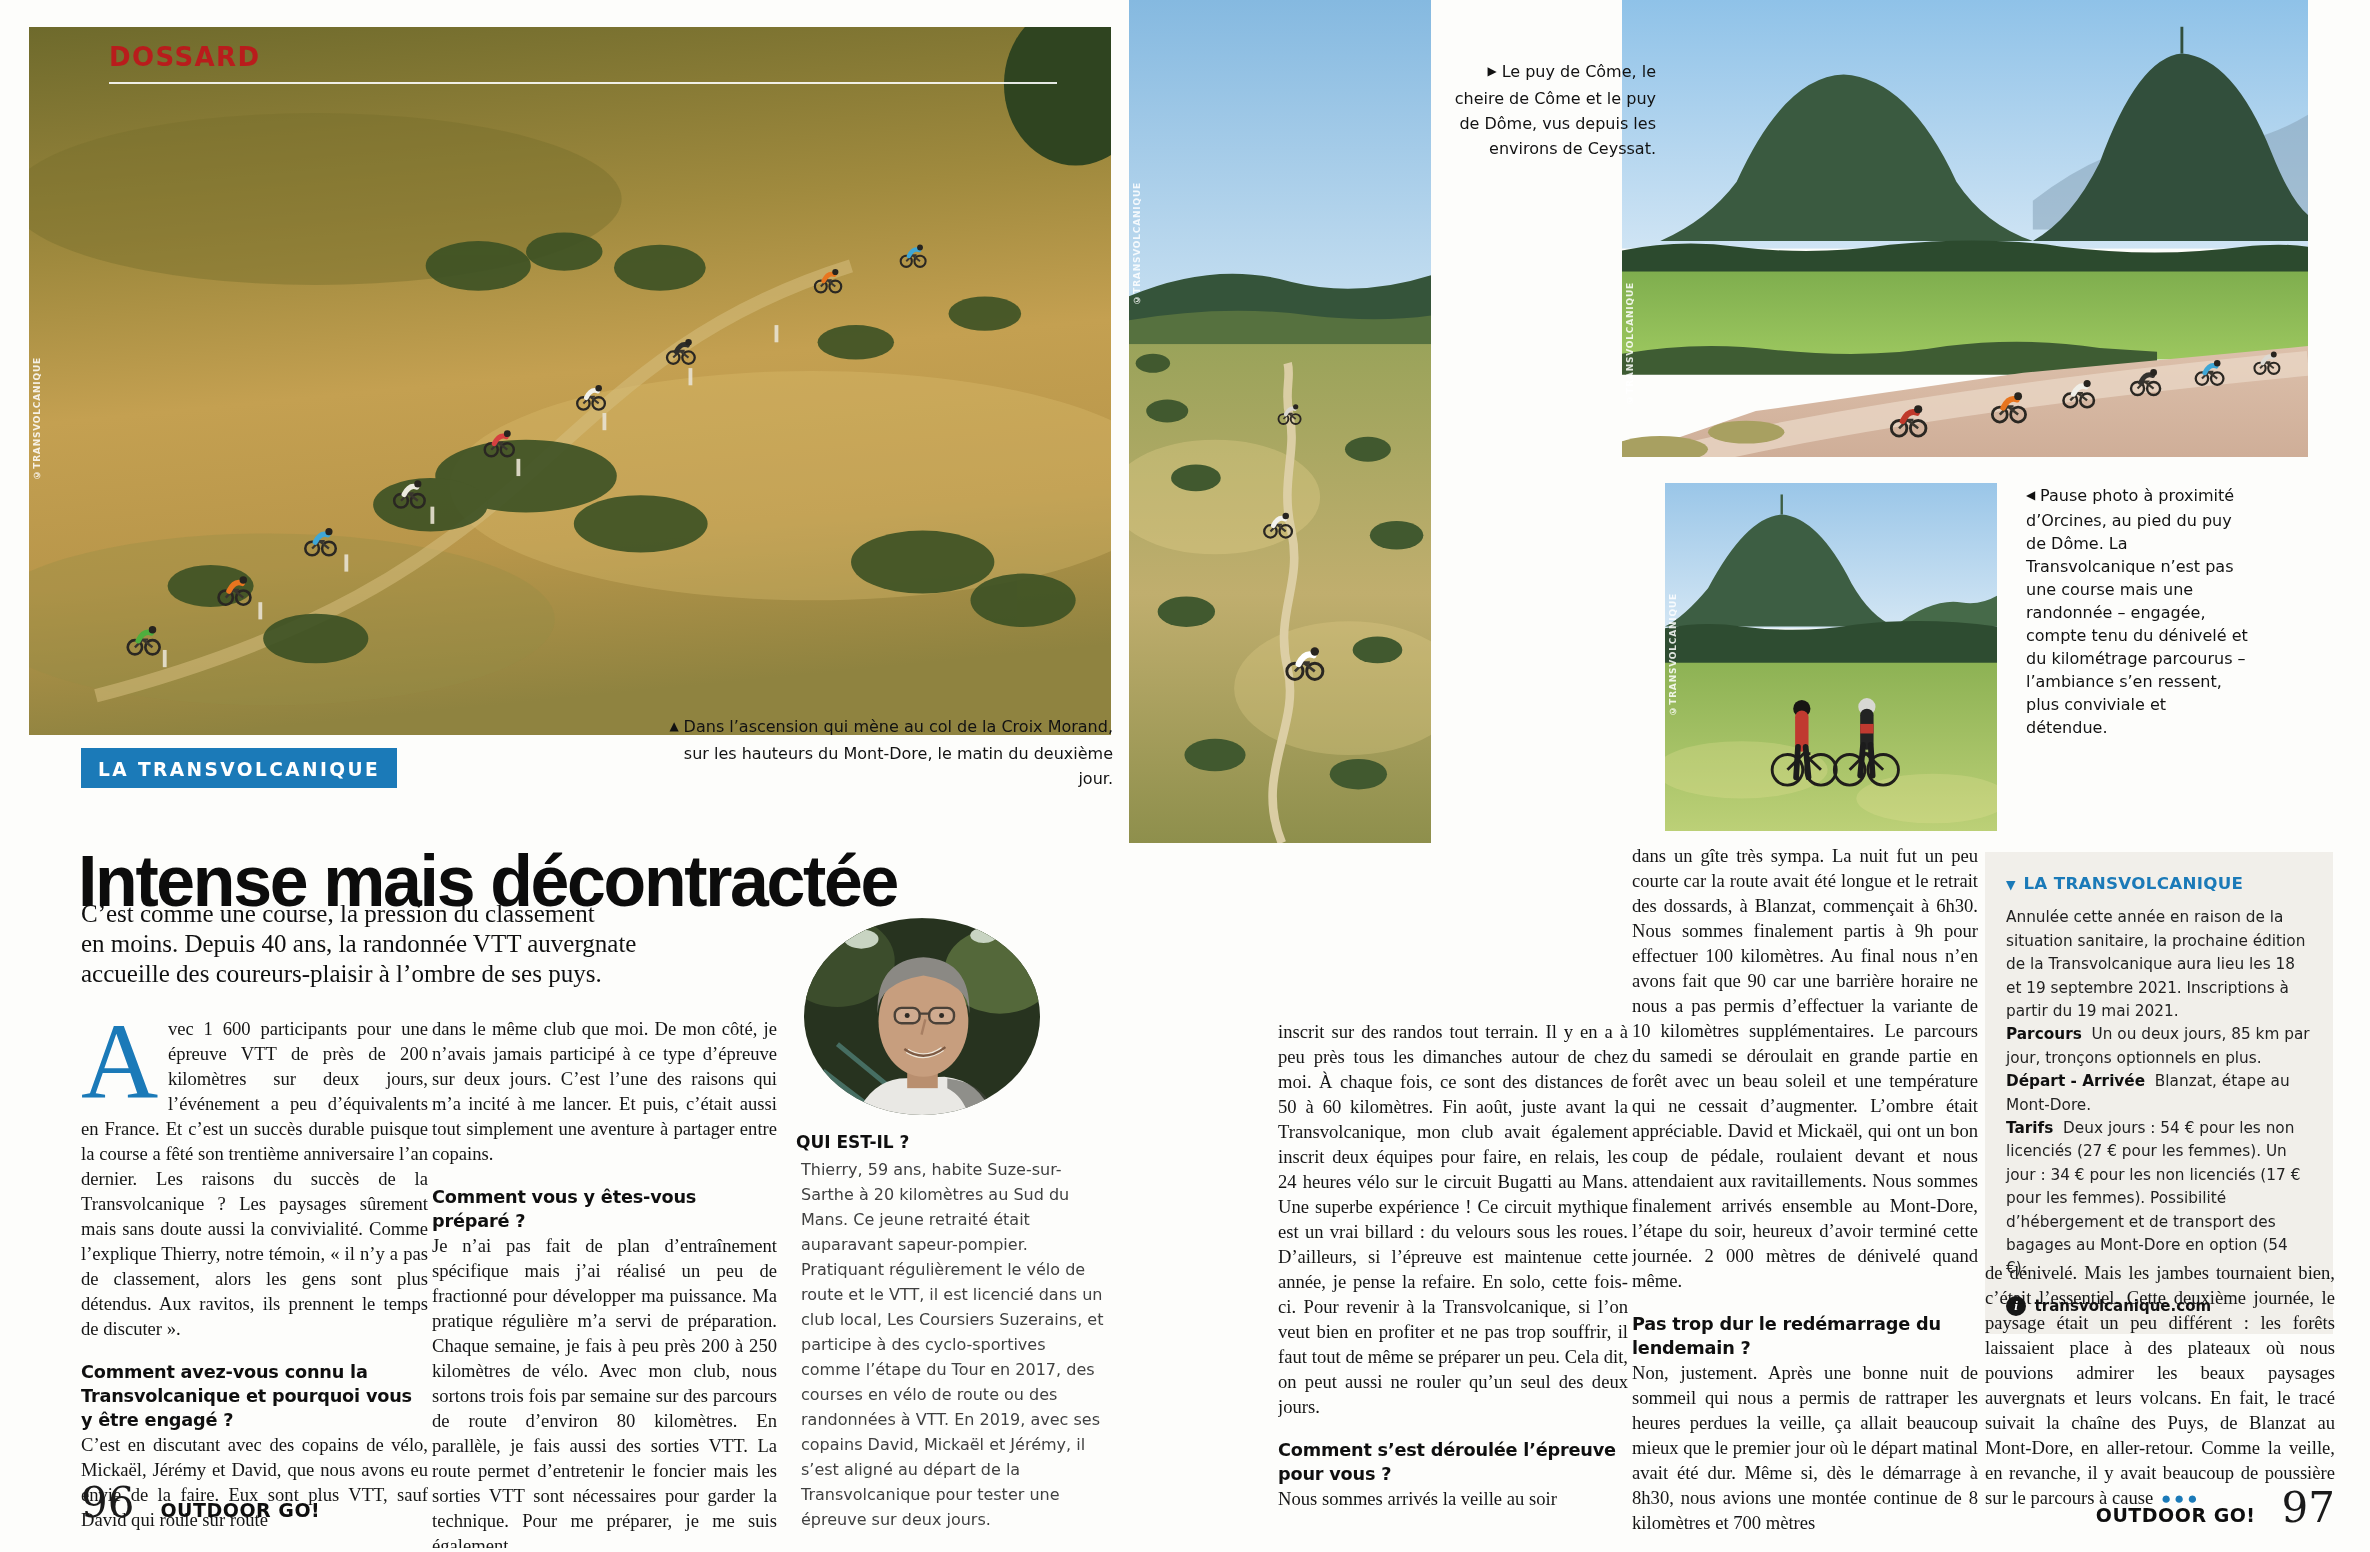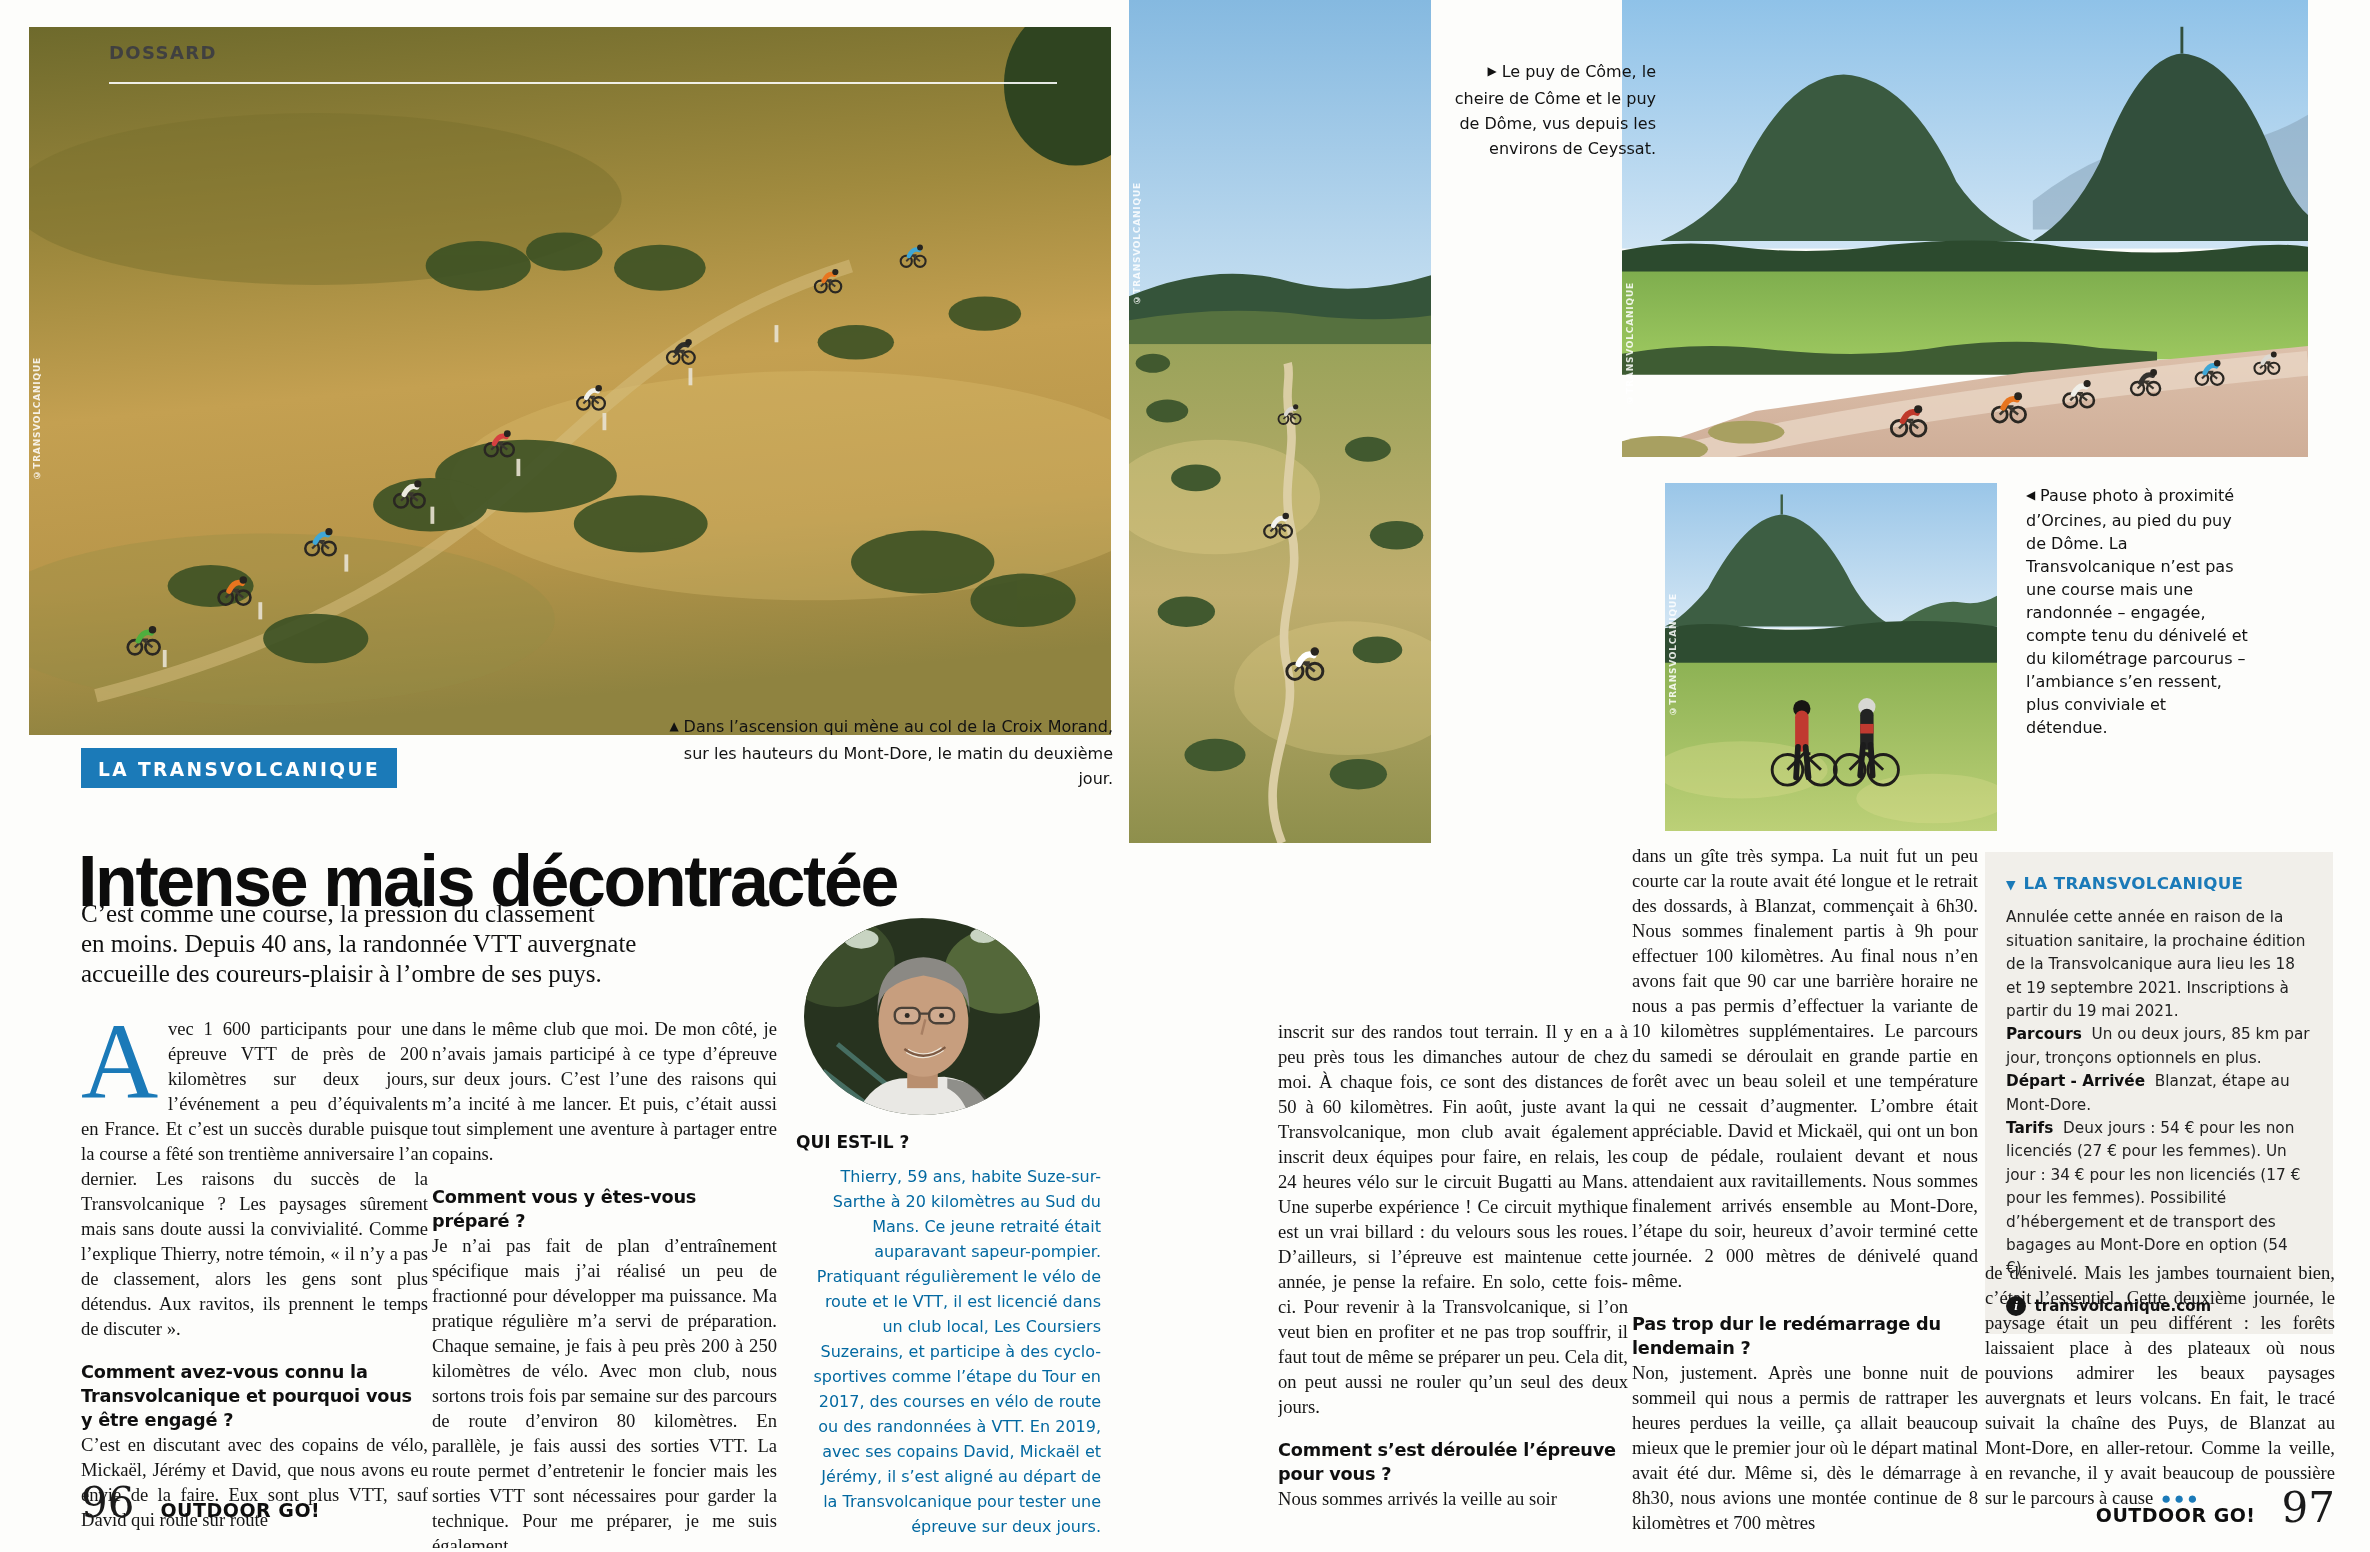--- a/index.html
+++ b/index.html
@@ -4,21 +4,21 @@
 <style>
   html,body{margin:0;padding:0;background:#e8e8e8;}
   #page{position:relative;width:2371px;height:1552px;background:var(--paper,#fdfdfb);overflow:hidden;
         font-family:"Liberation Sans",sans-serif;color:var(--ink,#1b1b1b);}
   .photo{position:absolute;margin:0;padding:0;overflow:hidden;}
   .photo svg{display:block;width:100%;height:100%;}
   #photo1{left:29px;top:27px;width:1082px;height:708px;}
   #photo2{left:1129px;top:0;width:302px;height:843px;}
   #photo3{left:1622px;top:0;width:686px;height:457px;}
   #photo4{left:1665px;top:483px;width:332px;height:348px;}
-  .dossard{position:absolute;left:80px;top:15.3px;font-weight:700;font-size:18px;letter-spacing:1.4px;color:#404040;font-family:"DejaVu Sans",sans-serif;}
+  .dossard{position:absolute;left:80px;top:15.3px;font-weight:700;font-size:26px;letter-spacing:1.4px;color:#b91c1c;font-family:"DejaVu Sans",sans-serif;}
   .rule{position:absolute;left:80px;top:55px;width:948px;height:1.9px;background:rgba(255,255,255,.88);}
   .credit{position:absolute;left:2.9px;writing-mode:vertical-rl;transform:rotate(180deg);
           font:700 9px "DejaVu Sans",sans-serif;color:rgba(255,255,255,.85);letter-spacing:0.8px;}
   #photo1 .credit{top:330px;} #photo2 .credit{top:182px;} #photo3 .credit{top:282px;} #photo4 .credit{top:110px;}
 
   .caption{position:absolute;font-family:"DejaVu Sans",sans-serif;font-size:16px;line-height:25px;color:#121212;}
   .caption .arr{font-size:12px;position:relative;top:-1.9px;margin-right:4.8px;color:#111;}
   #caption-ascension{left:660px;top:714px;width:453px;text-align:right;}
   #caption-puys{left:1450px;top:59px;width:206px;text-align:right;}
   #caption-descente{left:1441px;top:191px;width:214px;text-align:right;}
@@ -42,21 +42,21 @@
   .body-text{margin:0;font-family:"Liberation Serif",serif;font-size:18.6px;line-height:25px;
              text-align:justify;color:#151515;}
   .q{margin:19px 0 0;font:700 17.7px/24px "DejaVu Sans",sans-serif;color:#0f0f0f;letter-spacing:-0.2px;}
   .dropcap{float:left;font-family:"Liberation Serif",serif;font-size:107px;line-height:80px;
            color:var(--accent,#1b7ab8);padding:5.7px 9.6px 0 0;}
   .dots{color:var(--accent,#1b7ab8);letter-spacing:2.9px;margin-left:7.6px;font-size:17px;}
 
   .portrait{width:236px;height:197px;margin:0 0 17px 7.6px;}
   .portrait svg{display:block;width:100%;height:100%;}
   .bio-title{margin:0 0 3.8px;font:700 17px "DejaVu Sans",sans-serif;color:#0f0f0f;}
-  .bio-text{margin:12px;font:16px/25px "DejaVu Sans",sans-serif;color:#0369a1;text-align:right;}
+  .bio-text{margin:5px;font:16px/25px "DejaVu Sans",sans-serif;color:#404040;}
 
   #infobox{position:absolute;left:1985px;top:852px;width:348px;box-sizing:border-box;
            background:var(--box_bg,#f1efea);padding:21px 21px 18px;}
   .infobox-title{margin:0 0 13.4px;font:700 16.7px "DejaVu Sans",sans-serif;color:var(--accent,#1b7ab8);letter-spacing:0.3px;}
   .infobox-title .arr{font-size:12.4px;margin-right:7.6px;color:var(--accent,#1b7ab8);}
   #infobox p{margin:0;font:15.3px/23.4px "DejaVu Sans",sans-serif;color:#222;}
   #infobox p b{color:#0f0f0f;}
   .website{margin-top:15.3px;display:flex;align-items:center;gap:8.6px;font:700 15px "DejaVu Sans",sans-serif;color:#111;}
   .info-icon{flex:0 0 auto;width:20px;height:20px;border-radius:50%;background:#161616;color:#fff;
              font:italic 700 13.4px/20px "Liberation Serif",serif;text-align:center;}

